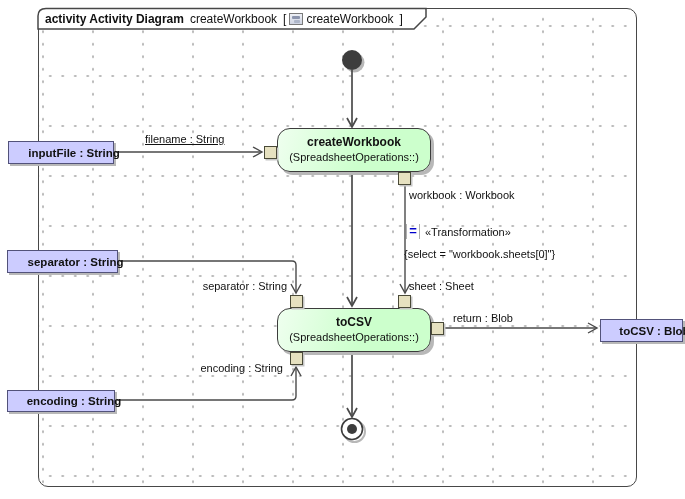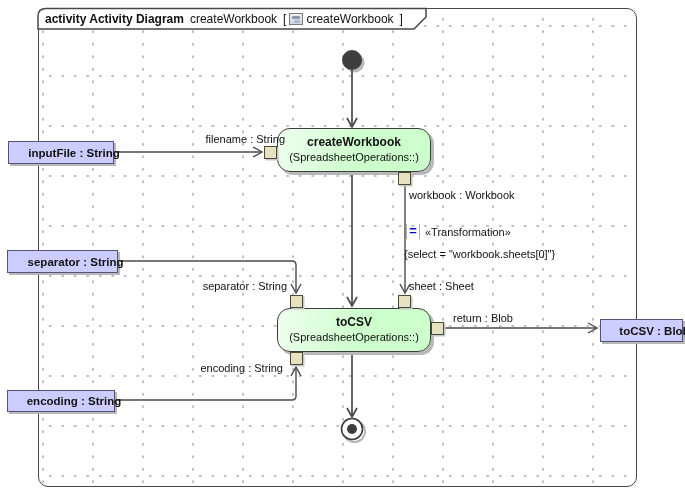--- a/index.html
+++ b/index.html
@@ -59,21 +59,21 @@
   .param{
     position:absolute;box-sizing:border-box;background:#ccccff;
     border:1px solid #52527a;box-shadow:2px 2px 0 #b8b8b8;
     font-size:11.5px;font-weight:bold;display:flex;align-items:center;
     justify-content:center;white-space:nowrap;z-index:5;padding-left:26px;
   }
   
   .elabel{
     position:absolute;font-size:11px;line-height:13px;white-space:nowrap;z-index:5;
   }
-  .elabel.center{text-align:right;}
+  .elabel.center{text-align:left;text-decoration:underline;}
   .elabel.right{text-align:right;}
   .eq-icon{
     position:absolute;width:14px;height:15px;z-index:5;box-sizing:border-box;
     border-left:1px solid #b0b0b0;border-right:1px solid #b0b0b0;
     color:#0000cc;font-weight:bold;font-size:13px;line-height:14px;text-align:center;
   }
 </style>
 </head>
 <body>
 

